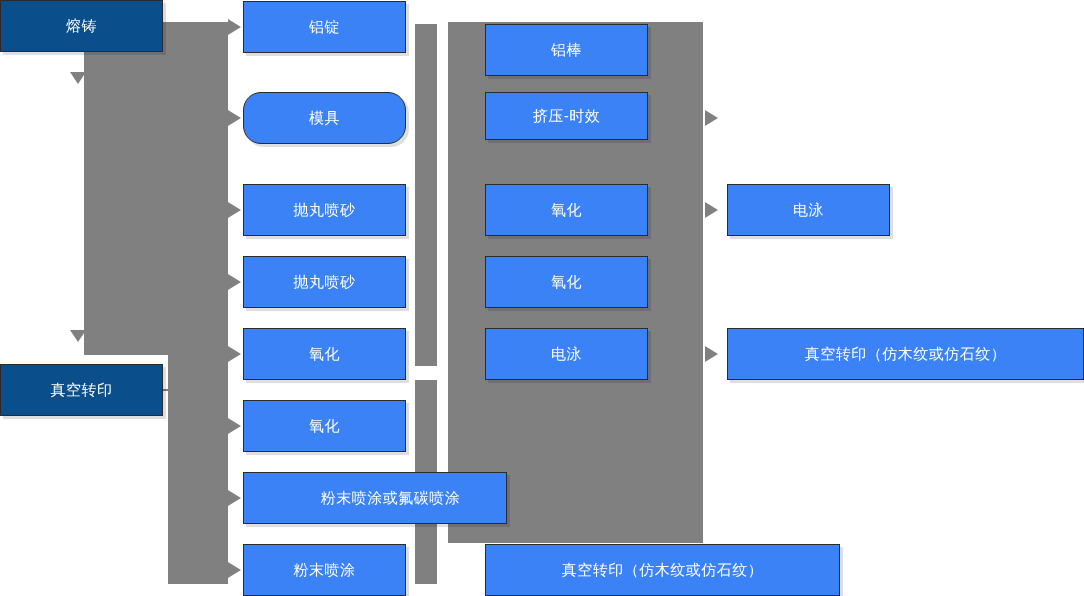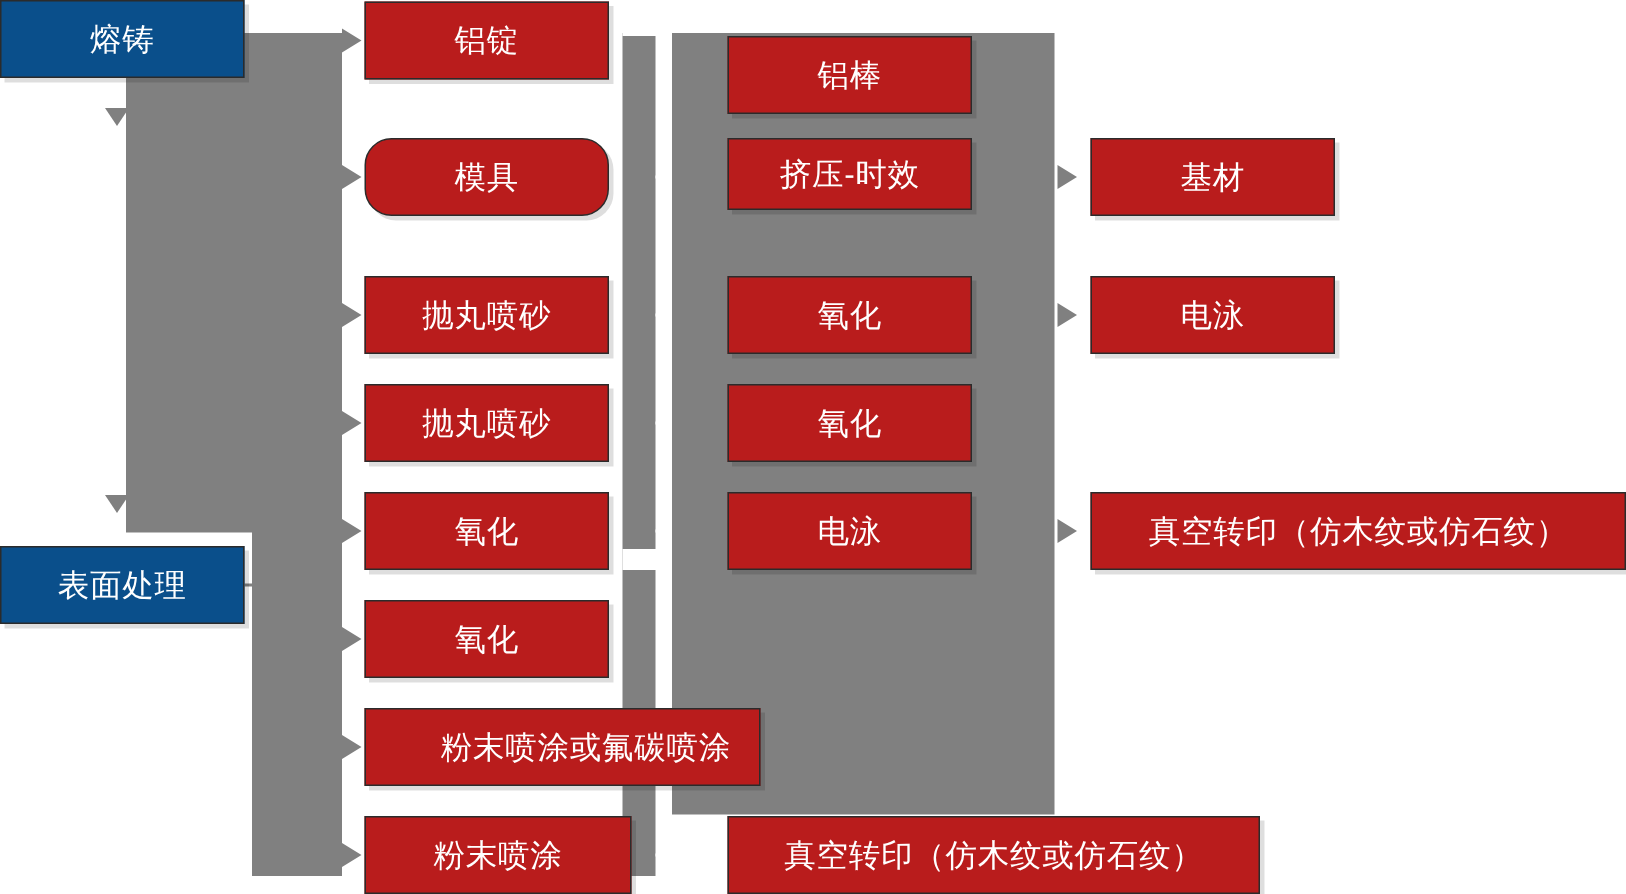--- a/index.html
+++ b/index.html
@@ -55,27 +55,27 @@
 
   
   .node {
     position: absolute;
     box-sizing: border-box;
     border: 1px solid #2b2b2b;
     color: #ffffff;
     display: flex;
     align-items: center;
     justify-content: center;
-    font-size: 21px;
+    font-size: 15px;
     letter-spacing: 0.5px;
     white-space: nowrap;
     box-shadow: 3px 3px 0 rgba(0,0,0,0.13);
   }
   .node.dark  { background: #0A4F8B; }
-  .node.light { background: #b91c1c; }
+  .node.light { background: #3b82f6; }
   .node span { pointer-events: none; }
 </style>
 </head>
 <body>
 
 <div id="canvas">
 
   <div class="gray" style="left:84px; top:22px; width:144px; height:562px;"></div>
 
   <div class="cut" style="left:84px; top:355px; width:84px; height:229px;"></div>
@@ -112,21 +112,21 @@
   <div class="gray" style="left:448px; top:22px; width:255px; height:521px;"></div>
 
   <div class="arrow-r" style="left:705px; top:110px;"></div>
   <div class="arrow-r" style="left:705px; top:202px;"></div>
   <div class="arrow-r" style="left:705px; top:346px;"></div>
 
   <div class="node dark" style="left:0px; top:0px; width:163px; height:52px;">
     <span>熔铸</span>
   </div>
   <div class="node dark" style="left:0px; top:364px; width:163px; height:52px;">
-    <span>表面处理</span>
+    <span>真空转印</span>
   </div>
 
   <div class="node light" style="left:243px; top:1px; width:163px; height:52px;">
     <span>铝锭</span>
   </div>
   <div class="node light" style="left:243px; top:92px; width:163px; height:52px;border-radius:18px;">
     <span>模具</span>
   </div>
   <div class="node light" style="left:243px; top:184px; width:163px; height:52px;">
     <span>抛丸喷砂</span>
@@ -136,21 +136,21 @@
   </div>
   <div class="node light" style="left:243px; top:328px; width:163px; height:52px;">
     <span>氧化</span>
   </div>
   <div class="node light" style="left:243px; top:400px; width:163px; height:52px;">
     <span>氧化</span>
   </div>
   <div class="node light" style="left:243px; top:472px; width:264px; height:52px;padding-left:31px;">
     <span>粉末喷涂或氟碳喷涂</span>
   </div>
-  <div class="node light" style="left:243px; top:544px; width:178px; height:52px;">
+  <div class="node light" style="left:243px; top:544px; width:163px; height:52px;">
     <span>粉末喷涂</span>
   </div>
 
   <div class="node light" style="left:485px; top:1px; width:163px; height:52px;margin-top:23px;">
     <span>铝棒</span>
   </div>
   <div class="node light" style="left:485px; top:92px; width:163px; height:48px;">
     <span>挤压-时效</span>
   </div>
   <div class="node light" style="left:485px; top:184px; width:163px; height:52px;">
@@ -159,23 +159,20 @@
   <div class="node light" style="left:485px; top:256px; width:163px; height:52px;">
     <span>氧化</span>
   </div>
   <div class="node light" style="left:485px; top:328px; width:163px; height:52px;">
     <span>电泳</span>
   </div>
   <div class="node light" style="left:485px; top:544px; width:355px; height:52px;">
     <span>真空转印（仿木纹或仿石纹）</span>
   </div>
 
-  <div class="node light" style="left:727px; top:92px; width:163px; height:52px;">
-    <span>基材</span>
-  </div>
   <div class="node light" style="left:727px; top:184px; width:163px; height:52px;">
     <span>电泳</span>
   </div>
   <div class="node light" style="left:727px; top:328px; width:357px; height:52px;">
     <span>真空转印（仿木纹或仿石纹）</span>
   </div>
 
 </div>
 
 </body></html>

